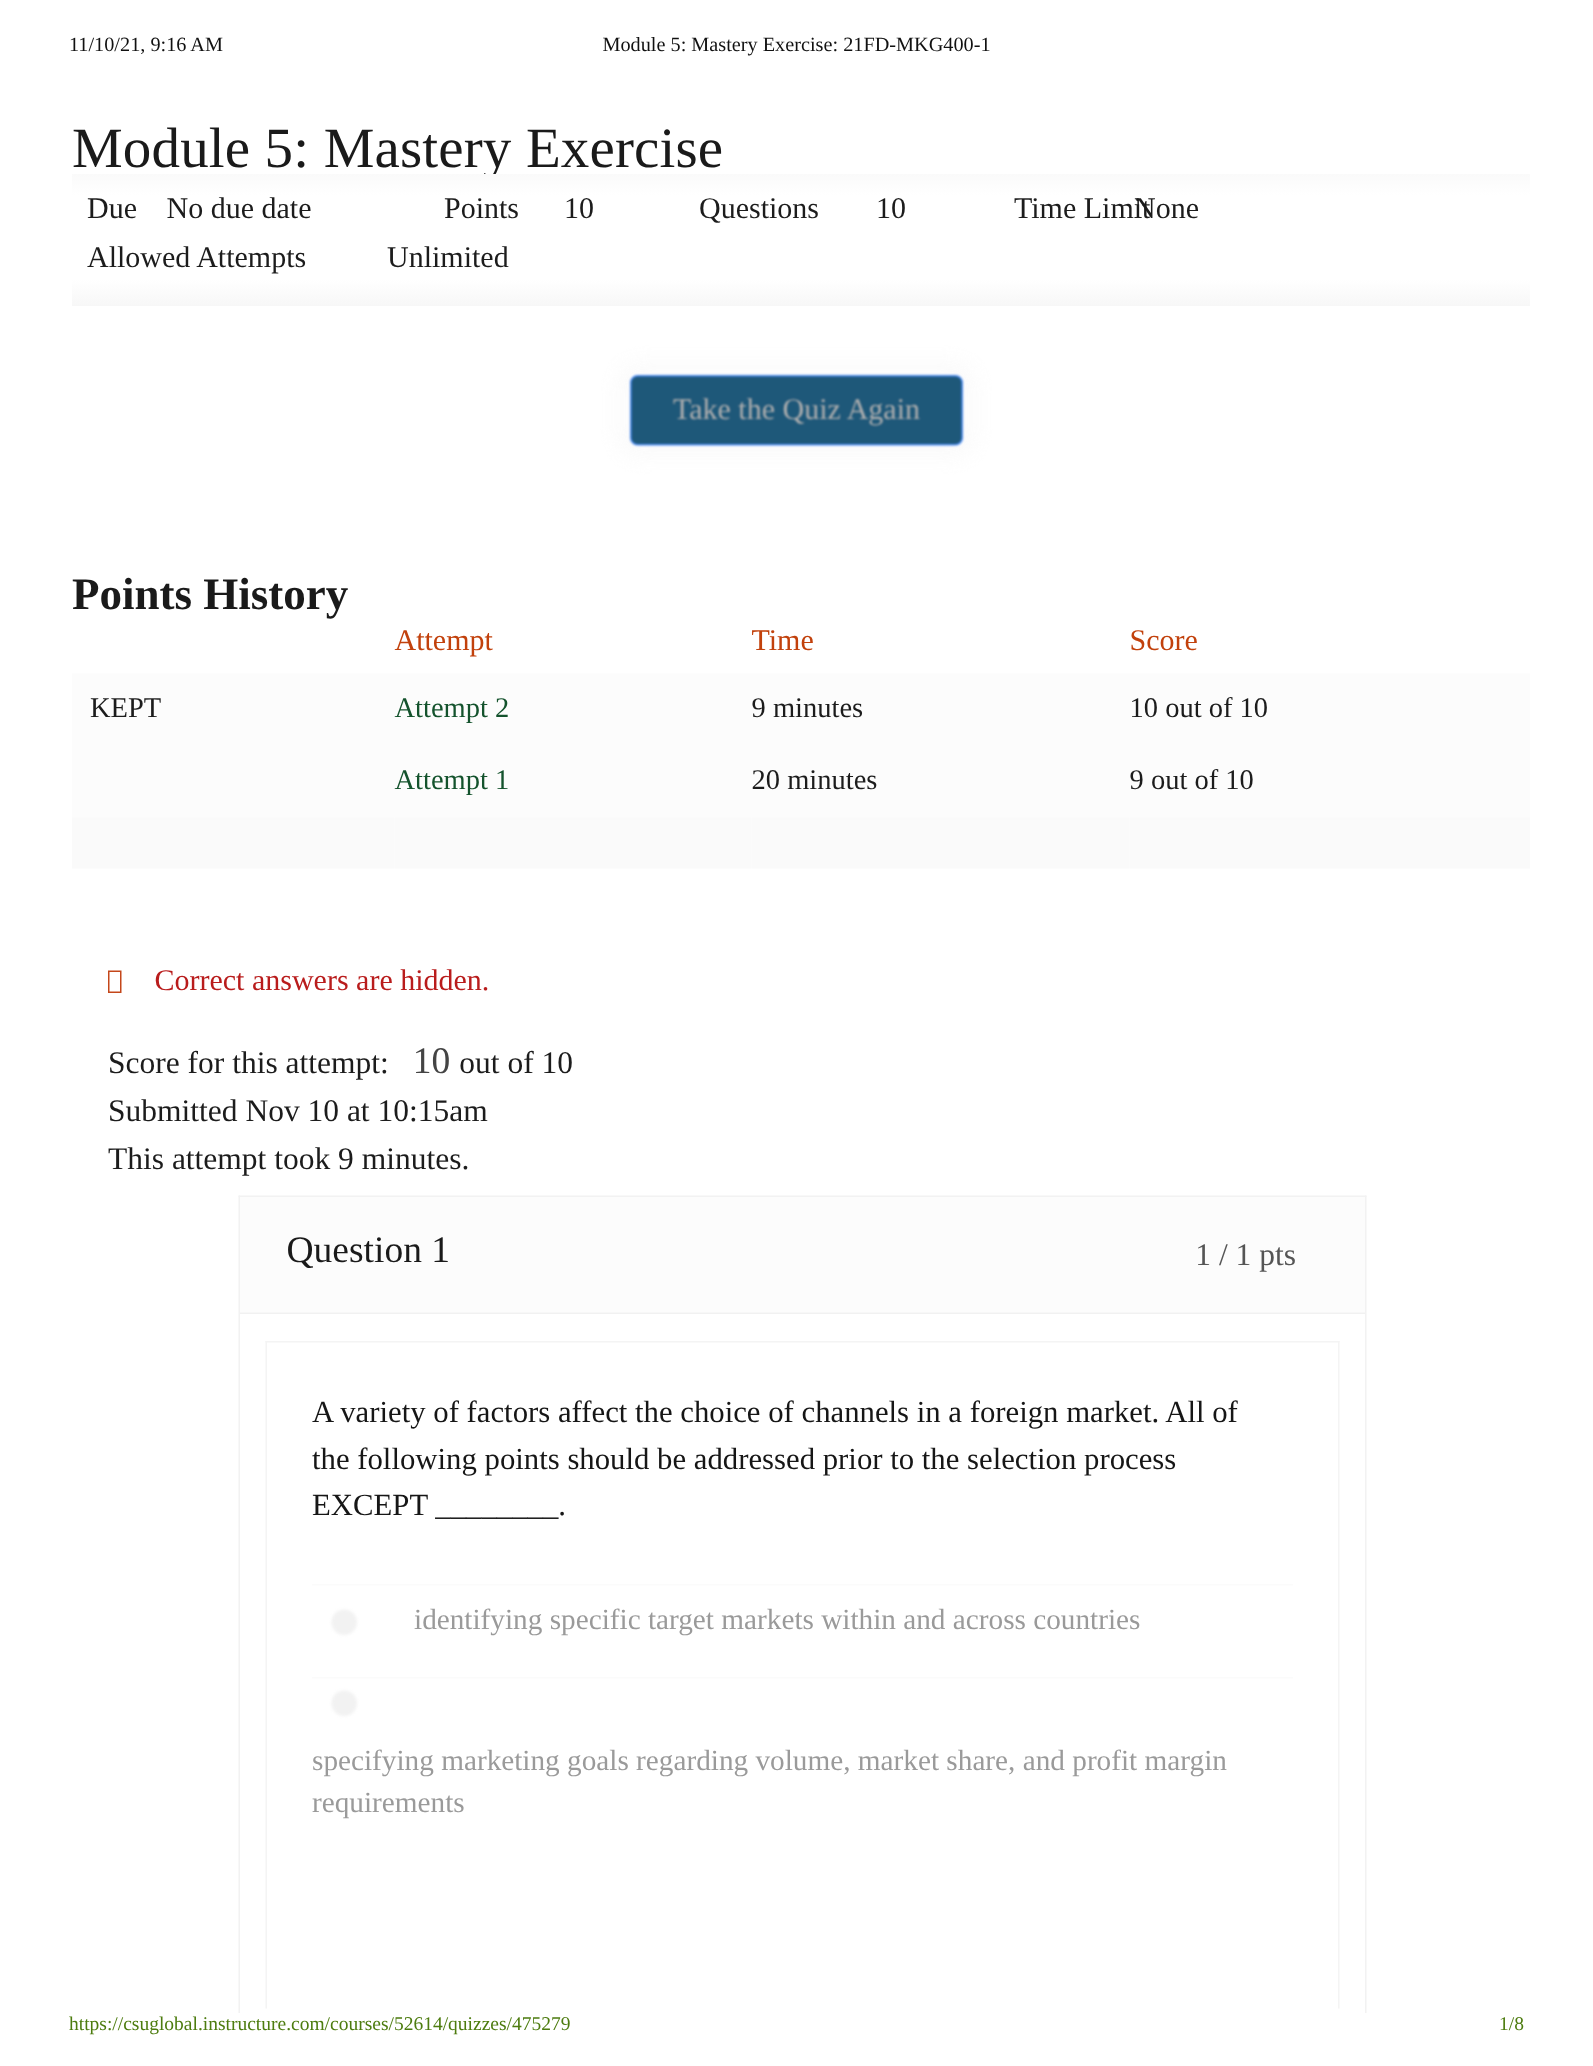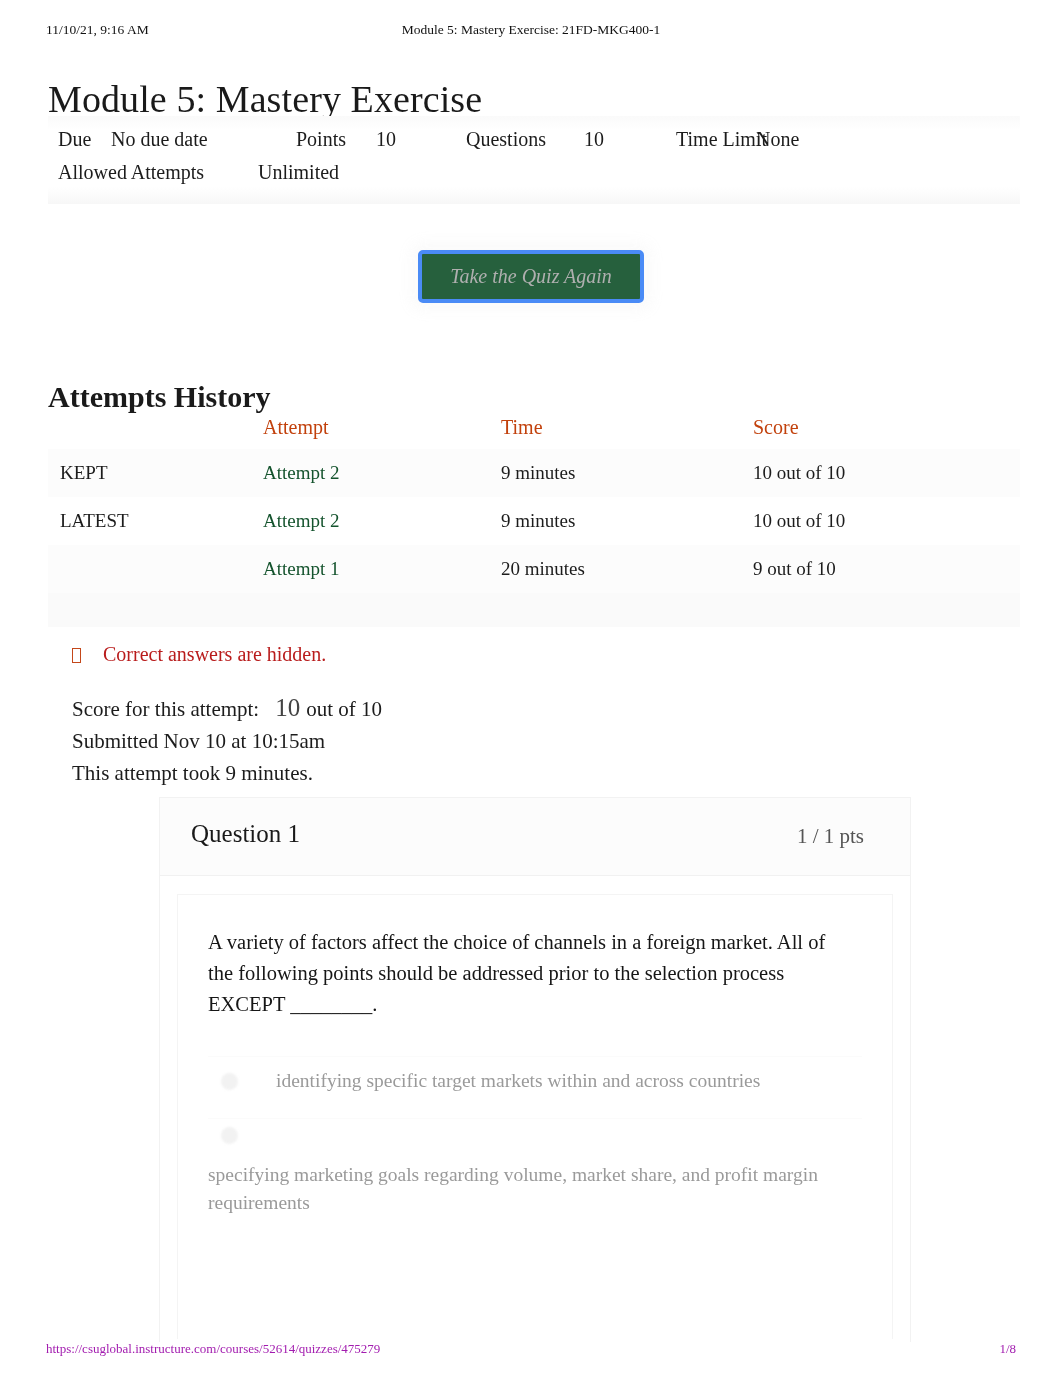--- a/index.html
+++ b/index.html
@@ -60,29 +60,28 @@
   
   .retake-wrap {
     position: absolute;
     left: 0; right: 0; top: 250px;
     text-align: center;
   }
   .retake-btn {
     display: inline-block;
     padding: 11px 28px;
     border-radius: 5px;
-    background: #14532d;
-    border: 4px solid #3b82f6;
+    background: #0c4a6e;
+    border: 1px solid #3b82f6;
     color: #a9a9a9;
     font-size: 20px;
     font-family: "Liberation Serif", serif;
     filter: blur(.6px);
     opacity: .92;
     box-shadow: 0 0 14px 8px rgba(250,250,250,.95);
-    font-style: italic;
   }
 
   
   .attempt-heading {
     position: absolute;
     left: 48px; top: 355px;
     font-size: 30px;
     color: #1a1a1a;
   }
   .hist-table {
@@ -211,21 +210,21 @@
   .answer-row.wrap-left .ans-text { margin-left: 0; }
   .answer-row.wrap-left .ans-radio { top: 8px; }
   .answer-row.wrap-left { padding-top: 42px; }
 
   
   .print-footer {
     position: absolute;
     left: 0; right: 0; bottom: 18px;
     height: 18px;
     font-size: 13px;
-    color: #a21caf;
+    color: #4d7c0f;
   }
   .print-footer .pf-url { position: absolute; left: 46px; top: 0; }
   .print-footer .pf-page { position: absolute; right: 46px; top: 0; }
 </style>
 </head>
 <body>
 
 <div class="print-header">
   <span class="ph-date">11/10/21, 9:16 AM</span>
   <span class="ph-title">Module 5: Mastery Exercise: 21FD-MKG400-1</span>
@@ -247,42 +246,34 @@
   <div class="meta-row">
     <span class="meta-lbl m-aa-l">Allowed Attempts</span>
     <span class="meta-val m-aa-v">Unlimited</span>
   </div>
 </div>
 
 <div class="retake-wrap">
   <a class="retake-btn">Take the Quiz Again</a>
 </div>
 
-<h2 class="attempt-heading">Attempts History</h2>
+<h2 class="attempt-heading">Points History</h2>
 
 <table class="hist-table">
   <thead>
     <tr>
       <th class="col-flag"></th>
       <th class="col-att">Attempt</th>
       <th class="col-time">Time</th>
       <th class="col-score">Score</th>
     </tr>
   </thead>
   <tbody>
     <tr class="band">
       <td class="col-flag">KEPT</td>
-      <td class="col-att">
-        <a class="att-link">Attempt 2</a>
-      </td>
-      <td class="col-time">9 minutes</td>
-      <td class="col-score">10 out of 10</td>
-    </tr>
-    <tr>
-      <td class="col-flag">LATEST</td>
       <td class="col-att">
         <a class="att-link">Attempt 2</a>
       </td>
       <td class="col-time">9 minutes</td>
       <td class="col-score">10 out of 10</td>
     </tr>
     <tr class="band">
       <td class="col-flag"></td>
       <td class="col-att">
         <a class="att-link">Attempt 1</a>

